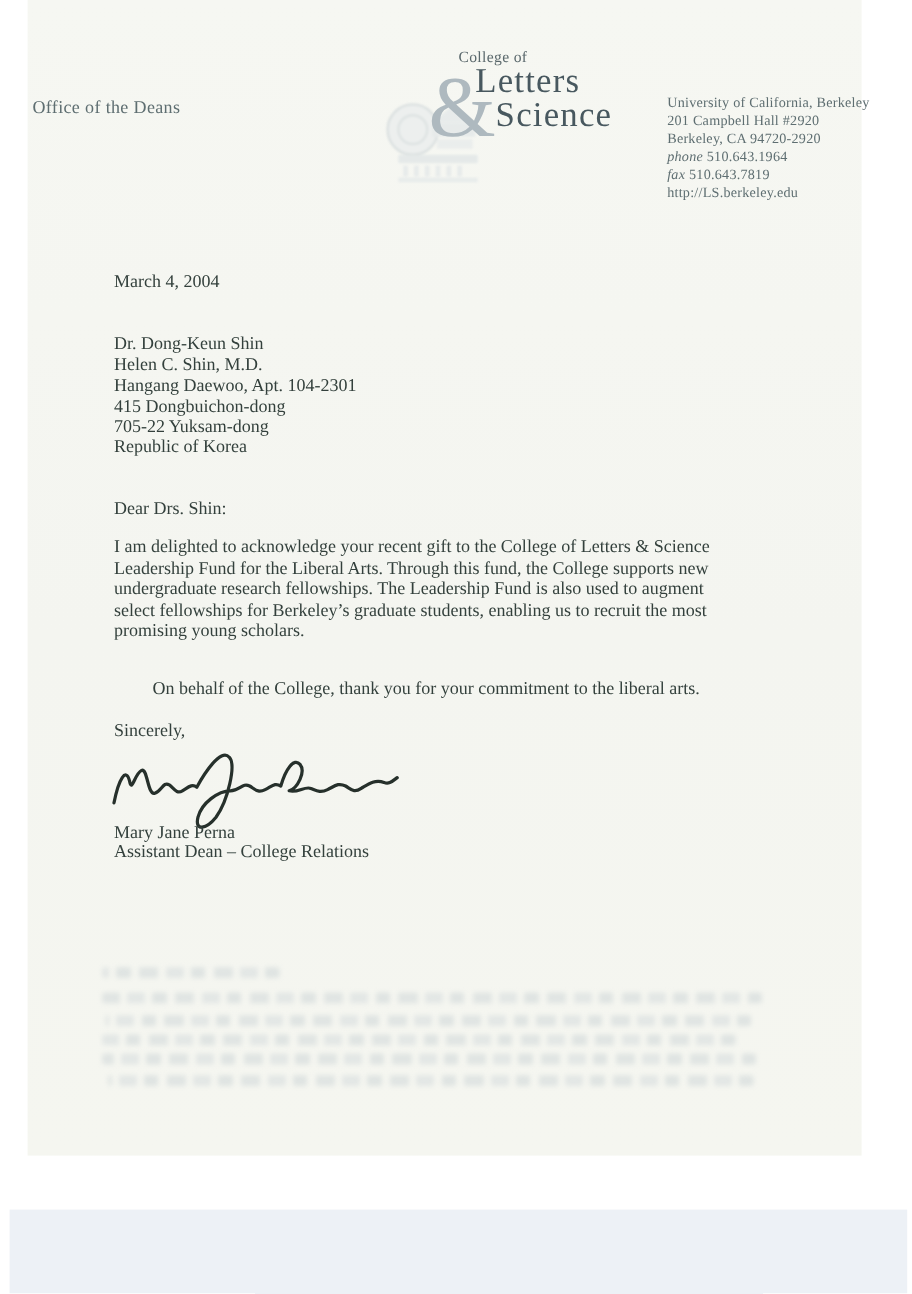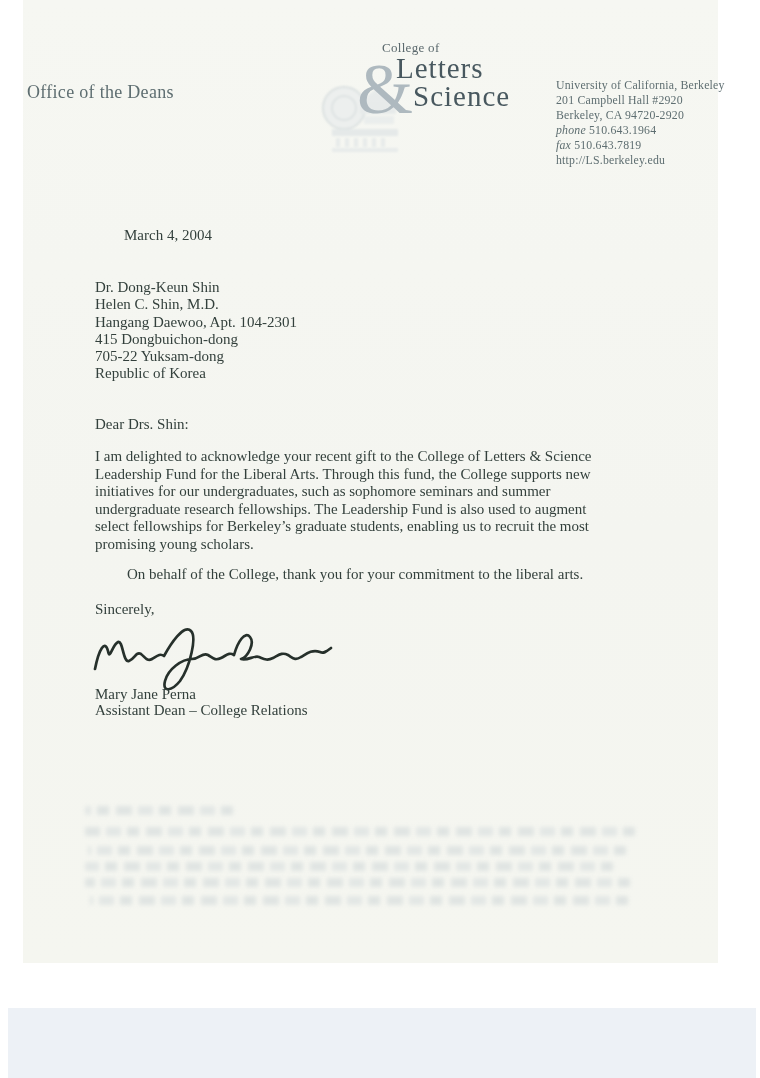--- a/index.html
+++ b/index.html
@@ -18,21 +18,21 @@
   }
 
   
   .bottom-band {
     position: absolute; left: 8px; top: 1008px; width: 748px; height: 70px;
     background: #edf1f6;
   }
 
   .office {
     position: absolute; left: 4px; top: 82px;
-    font-size: 18px; color: #5e6e71; letter-spacing: 0.3px;
+    font-size: 15px; color: #5e6e71; letter-spacing: 0.3px;
   }
 
   
   .logo-college-of {
     position: absolute; left: 359px; top: 40px;
     font-size: 13px; color: #5a686c; letter-spacing: 0.3px;
   }
   .logo-ampersand {
     position: absolute; left: 334px; top: 53px;
     font-size: 72px; line-height: 1; color: #aeb9bf;
@@ -52,21 +52,21 @@
 
   .contact {
     position: absolute; left: 533px; top: 78px;
     font-size: 11.8px; line-height: 15px; color: #5e6e71; letter-spacing: 0.2px;
     white-space: nowrap;
   }
   .contact .lbl { font-style: italic; }
 
   .body-text { color: #33403c; font-size: 15px; white-space: nowrap; }
 
-  .date-line      { position: absolute; left: 72px; top: 227px; margin-left: 29px; }
+  .date-line      { position: absolute; left: 72px; top: 227px; }
   .recipient      { position: absolute; left: 72px; top: 279px; line-height: 17.3px; }
   .salutation     { position: absolute; left: 72px; top: 416px; }
   .para1          { position: absolute; left: 72px; top: 448px; line-height: 17.5px; }
   .para2          { position: absolute; left: 72px; top: 566px; margin-left: 32px; }
   .closing        { position: absolute; left: 72px; top: 601px; }
   .signature-wrap { position: absolute; left: 68px; top: 617px; width: 248px; height: 82px; }
   .signer-name    { position: absolute; left: 72px; top: 686px; }
   .signer-title   { position: absolute; left: 72px; top: 702px; }
 
   
@@ -138,21 +138,20 @@
       <div>415 Dongbuichon-dong</div>
       <div>705-22 Yuksam-dong</div>
       <div>Republic of Korea</div>
     </div>
 
     <div class="body-text salutation">Dear Drs. Shin:</div>
 
     <div class="body-text para1">
       <div>I am delighted to acknowledge your recent gift to the College of Letters &amp; Science</div>
       <div>Leadership Fund for the Liberal Arts.  Through this fund, the College supports new</div>
-      <div>initiatives for our undergraduates, such as sophomore seminars and summer</div>
       <div>undergraduate research fellowships.  The Leadership Fund is also used to augment</div>
       <div>select fellowships for Berkeley’s graduate students, enabling us to recruit the most</div>
       <div>promising young scholars.</div>
     </div>
 
     <div class="body-text para2">On behalf of the College, thank you for your commitment to the liberal arts.</div>
 
     <div class="body-text closing">Sincerely,</div>
 
     <div class="signature-wrap">

